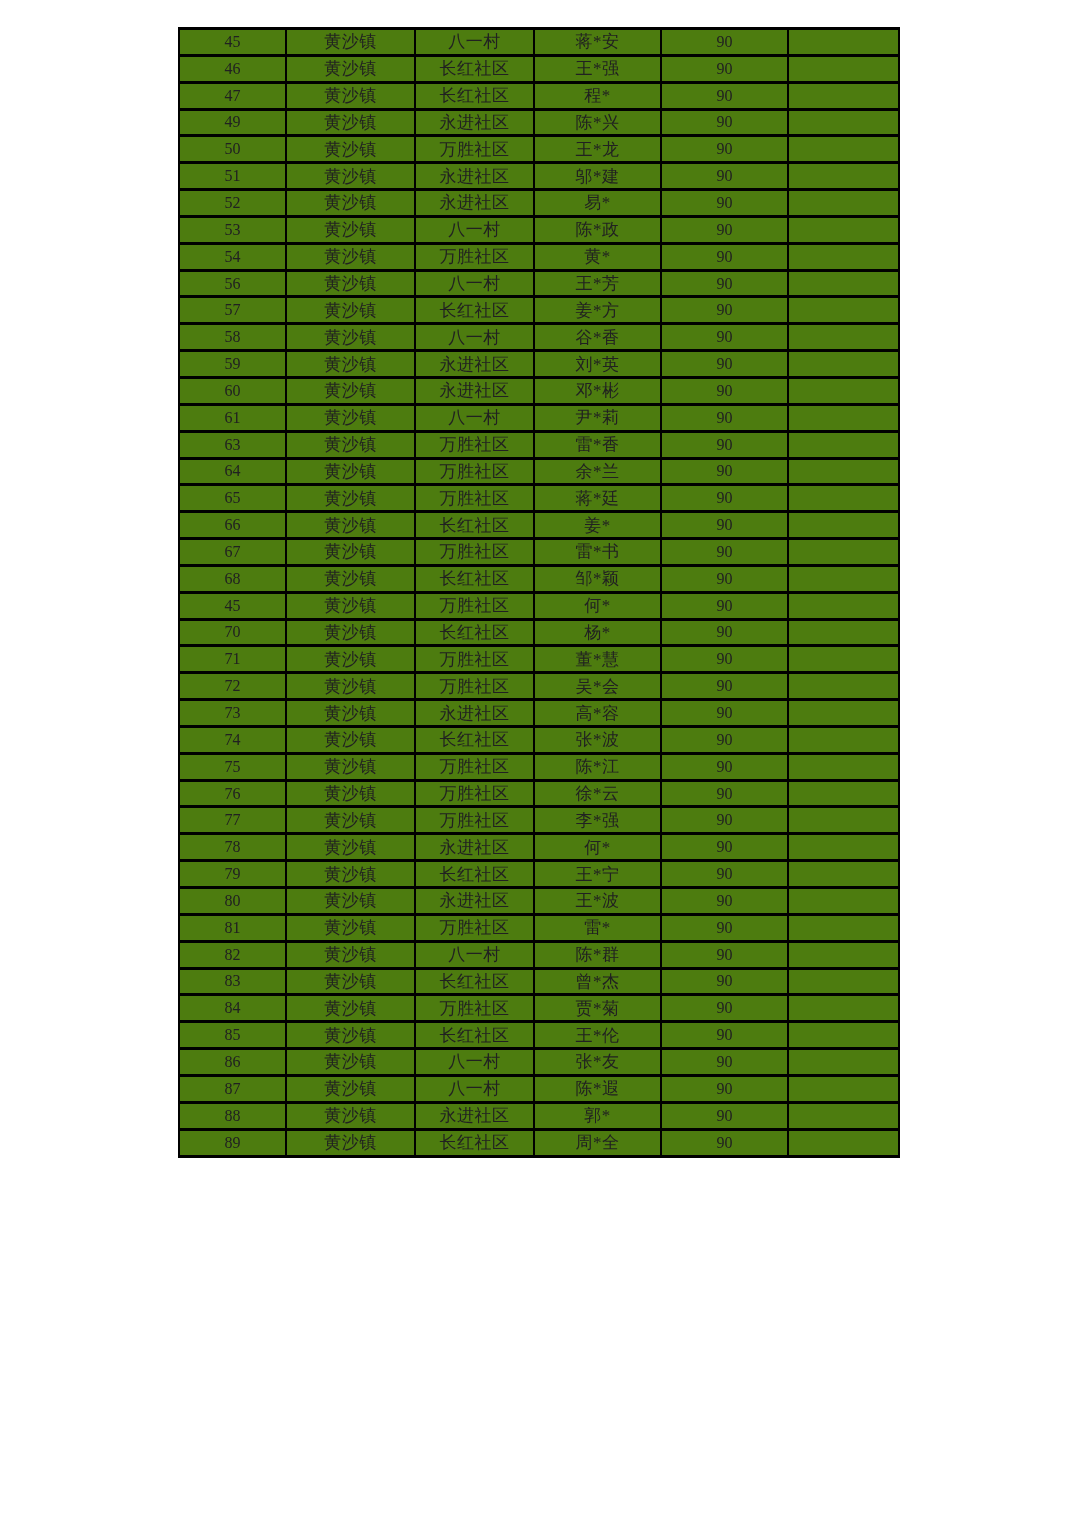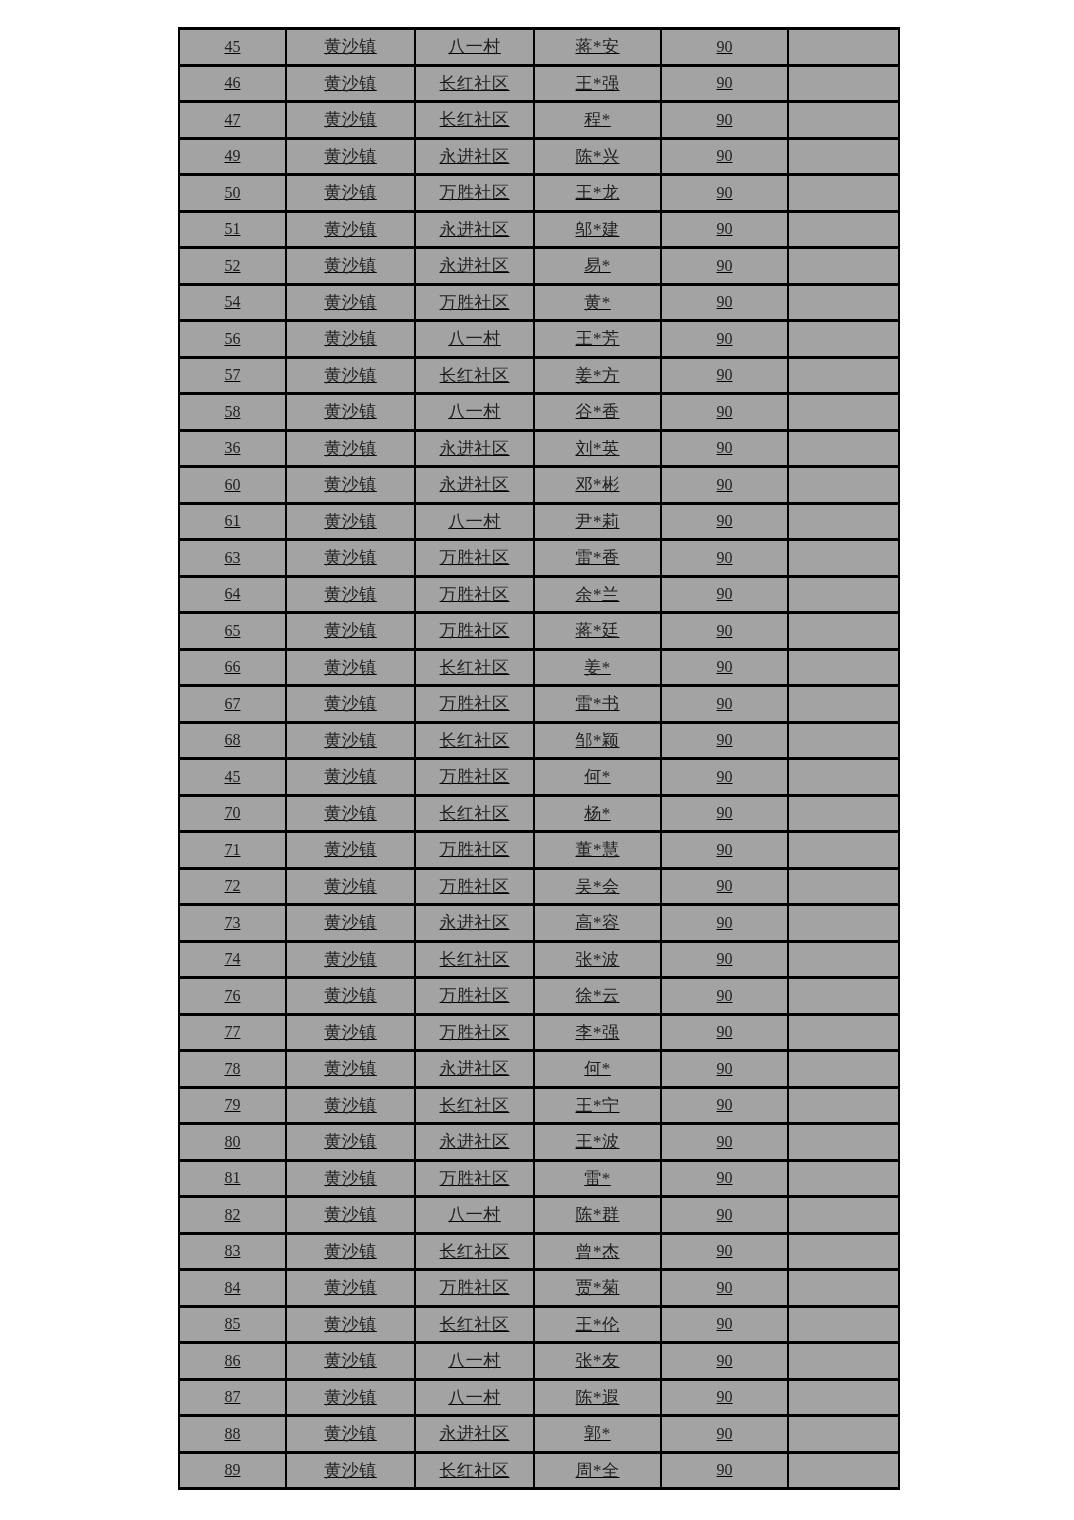--- a/index.html
+++ b/index.html
@@ -19,25 +19,24 @@
     top: 0;
     width: 1074px;
     height: 1520px;
     background: #ffffff;
   }
   table.score-table {
     position: absolute;
     left: 178px;
     top: 27px;
     width: 720px;
-    height: 1463px;
+    height: 1131px;
     border-collapse: collapse;
     table-layout: fixed;
-    background: #a3a3a3;
-    text-decoration: underline;
+    background: #4d7c0f;
   }
   table.score-table td {
     border: 2px solid #000000;
     border-top-width: 3px;
     border-bottom-width: 3px;
     text-align: center;
     vertical-align: middle;
     padding: 0;
     font-size: 17px;
     color: #212121;
@@ -114,20 +113,28 @@
   </tr>
         <tr>
     <td class="num">52</td>
     <td>黄沙镇</td>
     <td>永进社区</td>
     <td>易*</td>
     <td class="num">90</td>
     <td></td>
   </tr>
         <tr>
+    <td class="num">53</td>
+    <td>黄沙镇</td>
+    <td>八一村</td>
+    <td>陈*政</td>
+    <td class="num">90</td>
+    <td></td>
+  </tr>
+        <tr>
     <td class="num">54</td>
     <td>黄沙镇</td>
     <td>万胜社区</td>
     <td>黄*</td>
     <td class="num">90</td>
     <td></td>
   </tr>
         <tr>
     <td class="num">56</td>
     <td>黄沙镇</td>
@@ -146,21 +153,21 @@
   </tr>
         <tr>
     <td class="num">58</td>
     <td>黄沙镇</td>
     <td>八一村</td>
     <td>谷*香</td>
     <td class="num">90</td>
     <td></td>
   </tr>
         <tr>
-    <td class="num">36</td>
+    <td class="num">59</td>
     <td>黄沙镇</td>
     <td>永进社区</td>
     <td>刘*英</td>
     <td class="num">90</td>
     <td></td>
   </tr>
         <tr>
     <td class="num">60</td>
     <td>黄沙镇</td>
     <td>永进社区</td>
@@ -262,20 +269,28 @@
     <td>永进社区</td>
     <td>高*容</td>
     <td class="num">90</td>
     <td></td>
   </tr>
         <tr>
     <td class="num">74</td>
     <td>黄沙镇</td>
     <td>长红社区</td>
     <td>张*波</td>
+    <td class="num">90</td>
+    <td></td>
+  </tr>
+        <tr>
+    <td class="num">75</td>
+    <td>黄沙镇</td>
+    <td>万胜社区</td>
+    <td>陈*江</td>
     <td class="num">90</td>
     <td></td>
   </tr>
         <tr>
     <td class="num">76</td>
     <td>黄沙镇</td>
     <td>万胜社区</td>
     <td>徐*云</td>
     <td class="num">90</td>
     <td></td>

